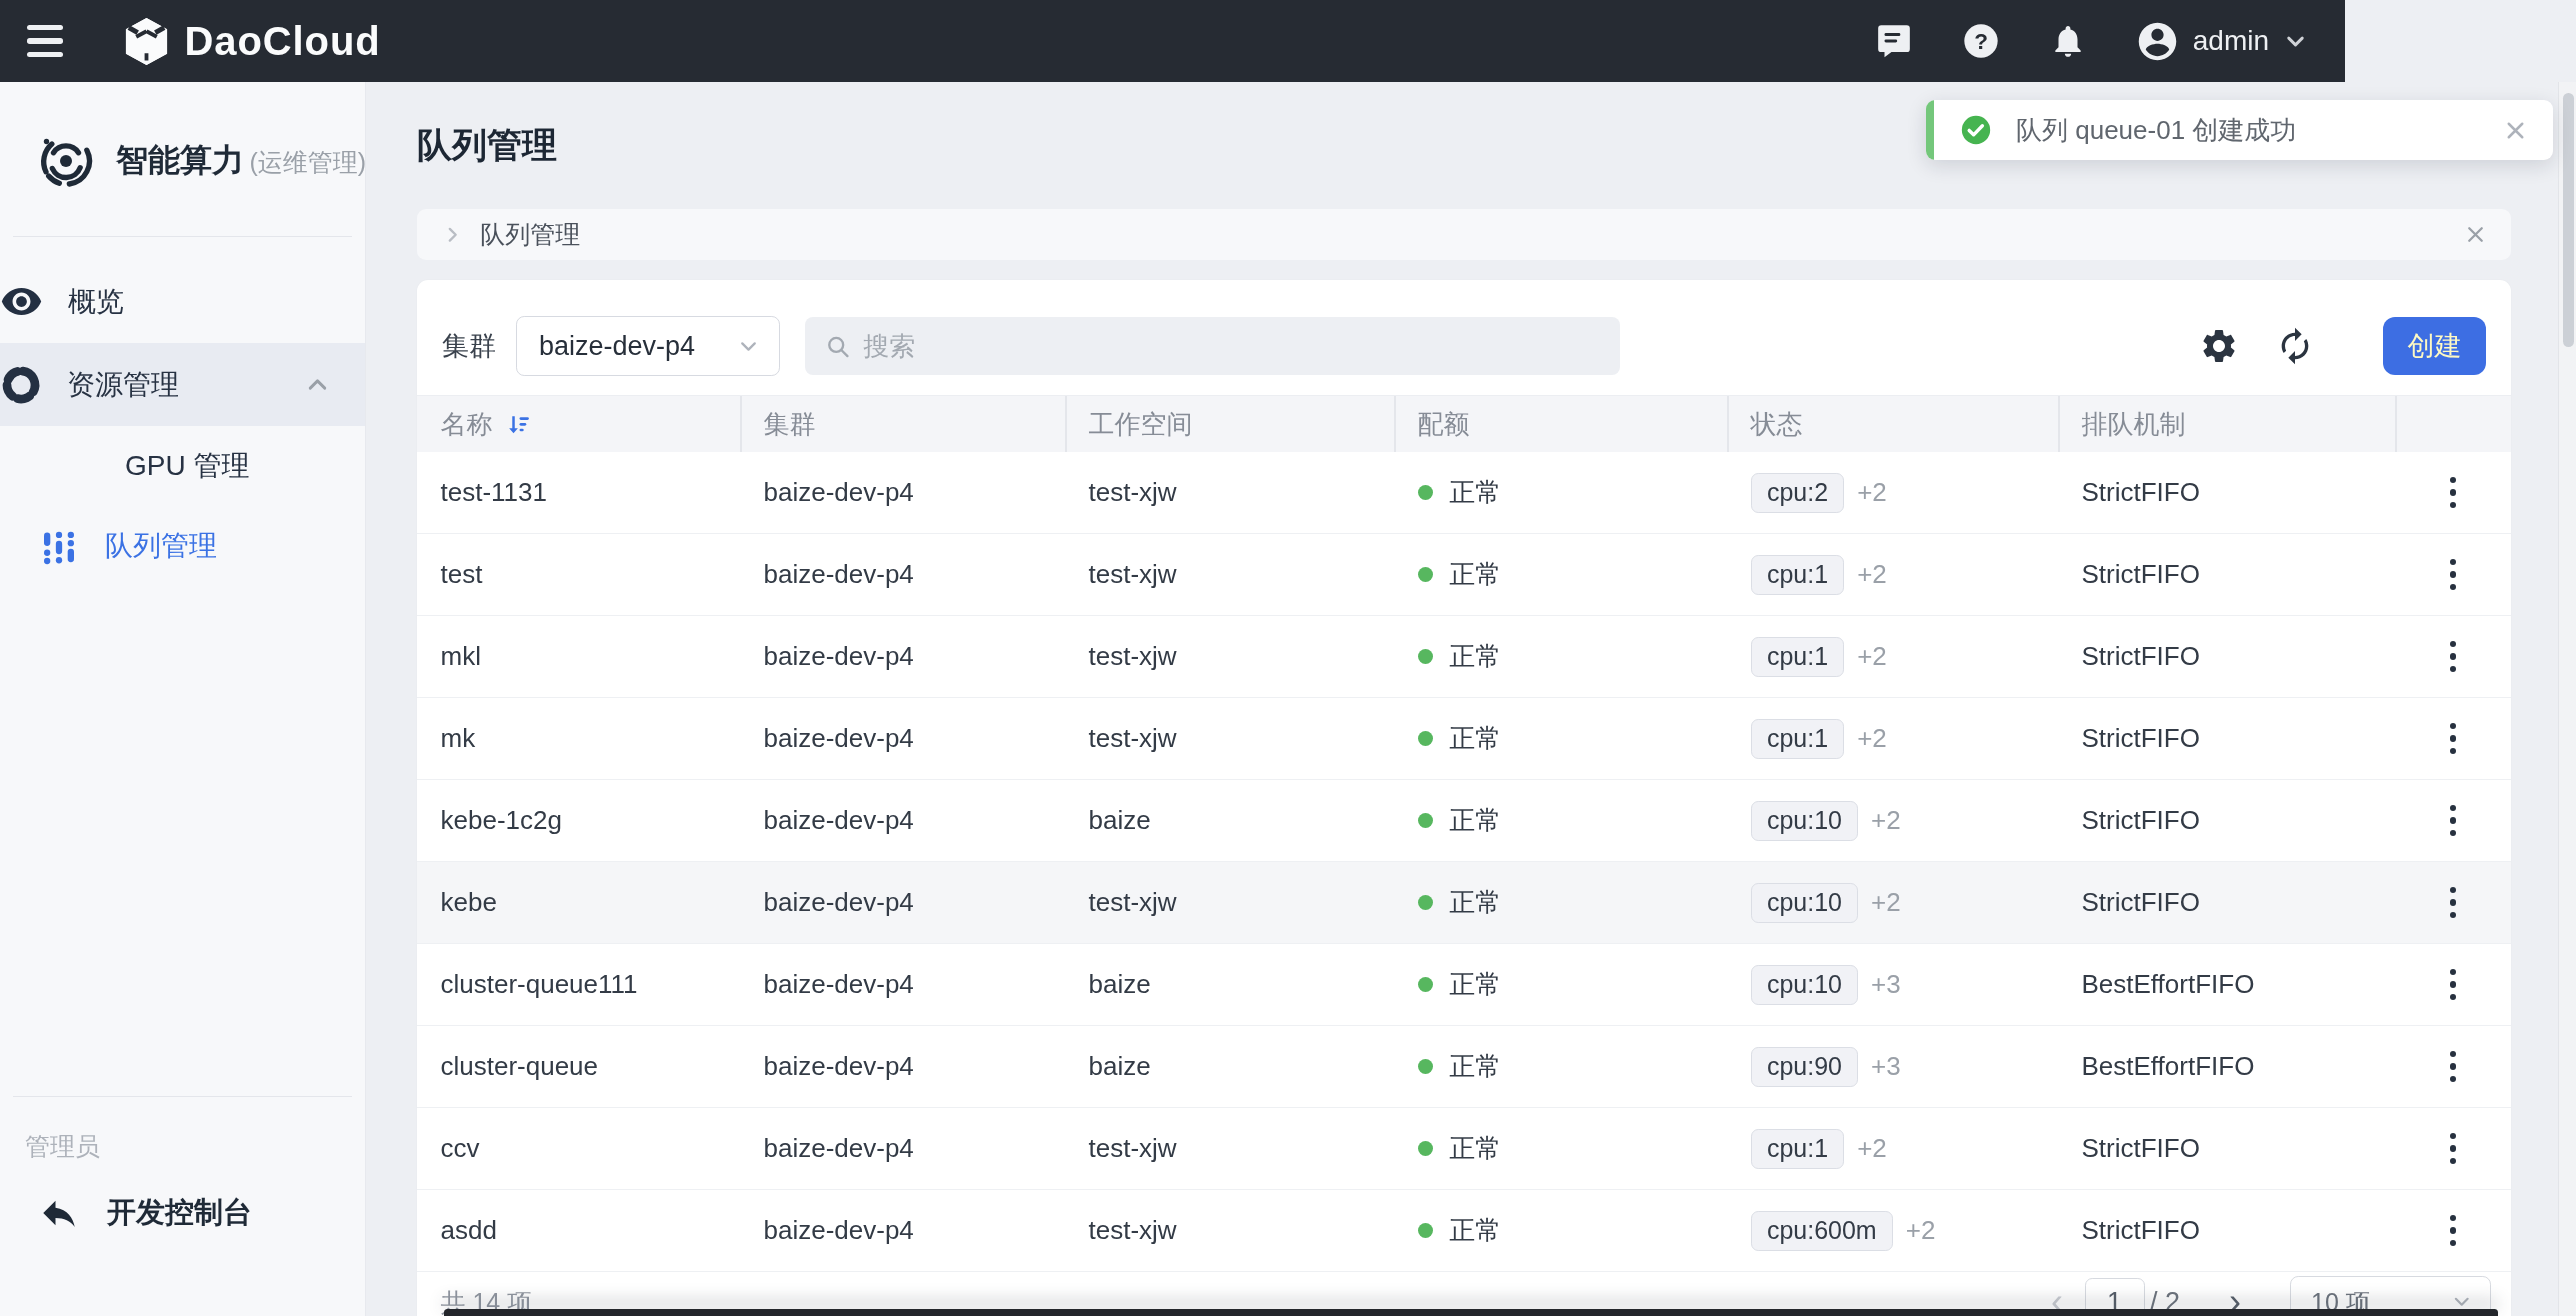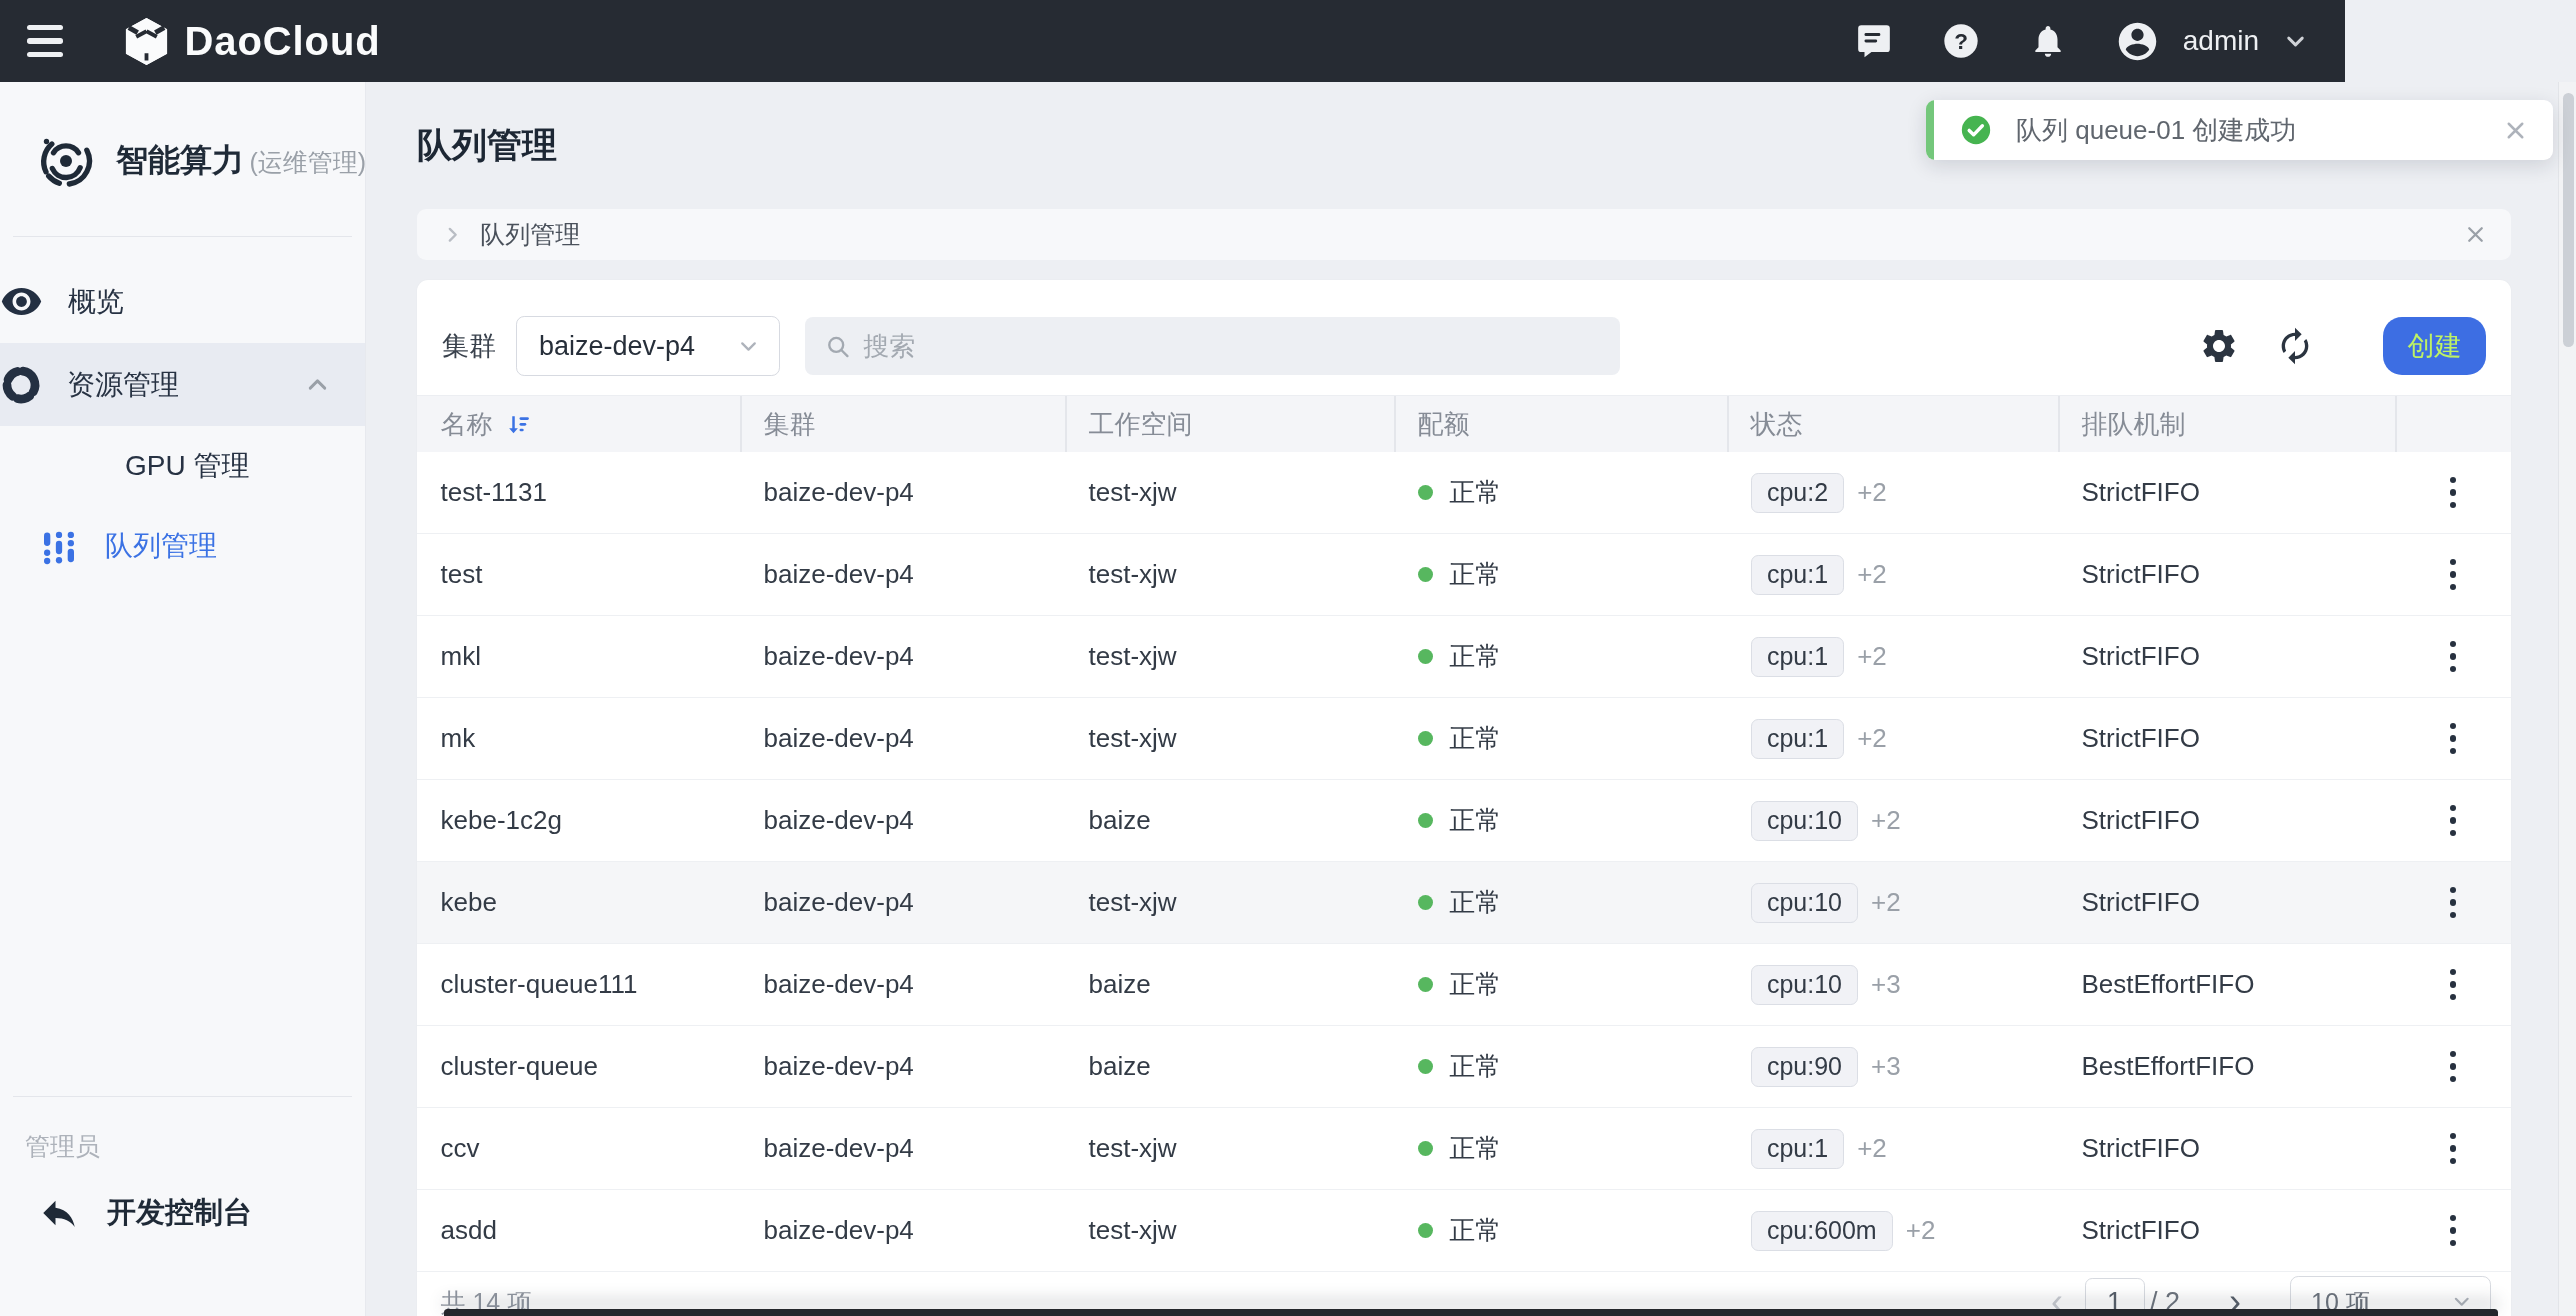--- a/index.html
+++ b/index.html
@@ -7,21 +7,21 @@
   body { font-family:"Liberation Sans","DejaVu Sans",sans-serif; background:#edeff3; position:relative; color:#2b3440; }
 
   
   .topbar { position:absolute; top:0; left:0; width:2345px; height:82px; background:#262b33; display:flex; align-items:center; z-index:30; }
   .hamburger { margin-left:27px; width:36px; display:flex; flex-direction:column; gap:8.2px; cursor:pointer; }
   .hamburger span { display:block; height:5.4px; border-radius:2.7px; background:#eef0f3; }
   .brand { display:flex; align-items:center; margin-left:60px; gap:14.5px; }
   .brand-name { color:#fafbfc; font-size:40px; font-weight:bold; letter-spacing:0.9px; }
   .topbar-right { margin-left:auto; display:flex; align-items:center; gap:47px; margin-right:36px; }
   .tb-icon { width:40px; height:40px; display:flex; align-items:center; justify-content:center; cursor:pointer; }
-  .tb-user { display:flex; align-items:center; gap:23px; cursor:pointer; }
+  .tb-user { display:flex; align-items:center; gap:13px; cursor:pointer; }
   .tb-user .name { color:#eef0f3; font-size:28px; }
 
   
   .sidebar { position:absolute; top:82px; left:0; bottom:0; width:366px; background:#f7f8fa; border-right:0.9px solid #e7e9ee; display:flex; flex-direction:column; z-index:10; }
   .product { display:flex; align-items:center; gap:20px; padding:49px 0 45px 36px; }
   .product-title { font-size:32px; font-weight:bold; color:#1f2a37; white-space:nowrap; }
   .product-suffix { font-size:25px; color:#9aa0a8; margin-left:5.4px; font-weight:normal; }
   .side-divider { height:0.9px; background:#e4e6eb; margin:0 12.7px; }
   .nav { margin-top:23.5px; }
   .nav-item { height:83px; display:flex; align-items:center; cursor:pointer; position:relative; }
@@ -48,21 +48,21 @@
   
   .filter-row { display:flex; align-items:center; padding:36px 25px 19px 25px; }
   .filter-label { font-size:27px; color:#3a424d; margin-right:20px; }
   .cluster-select { width:264px; height:60px; background:#fff; border:1.8px solid #d7dae1; border-radius:8.2px; display:flex; align-items:center; padding:0 18px 0 22px; cursor:pointer; }
   .cluster-select .val { font-size:27px; color:#272f3a; }
   .cluster-select .chev { margin-left:auto; }
   .search-box { margin-left:25px; width:815px; height:58px; background:#edeff3; border-radius:8px; display:flex; align-items:center; padding:0 20px; }
   .search-box input { border:none; outline:none; background:transparent; font-size:26px; color:#3a424d; margin-left:12.7px; width:100%; font-family:inherit; }
   .search-box input::placeholder { color:#a3a9b1; }
   .icon-btn { width:43px; height:43px; display:flex; align-items:center; justify-content:center; cursor:pointer; }
-  .create-btn { margin-left:34px; width:103px; height:58px; background:#3d6ee3; color:#bef264; font-size:27px; border:none; border-radius:19px; cursor:pointer; font-family:inherit; }
+  .create-btn { margin-left:34px; width:103px; height:58px; background:#3d6ee3; color:#fef9c3; font-size:27px; border:none; border-radius:12px; cursor:pointer; font-family:inherit; }
 
   
   .tbl-grid { display:grid; grid-template-columns:323px 325px 329px 333px 331px 337px 1fr; }
   .tbl-head { background:#f4f5f8; height:57px; border-top:0.9px solid #eceef2; }
   .th { display:flex; align-items:center; font-size:26px; color:#868c96; padding-left:23.5px; position:relative; }
   .th:not(:first-child)::before { content:""; position:absolute; left:0; top:0; bottom:0; width:1.8px; background:#e4e6eb; }
   .th .sort { margin-left:12.7px; display:flex; }
   .tbl-row { height:82px; border-bottom:1.8px solid #eef0f3; background:#fff; }
   .tbl-row.hl { background:#f5f6f8; }
   .td { display:flex; align-items:center; font-size:26px; color:#333b46; padding-left:23.5px; overflow:hidden; white-space:nowrap; }

